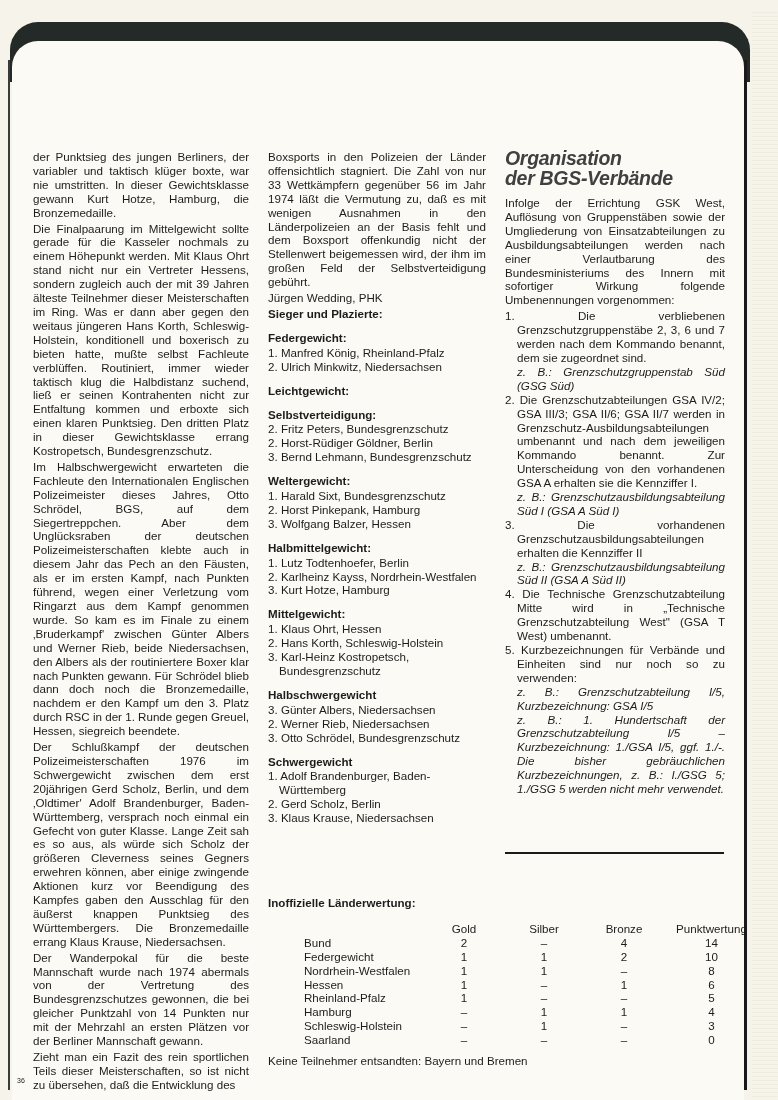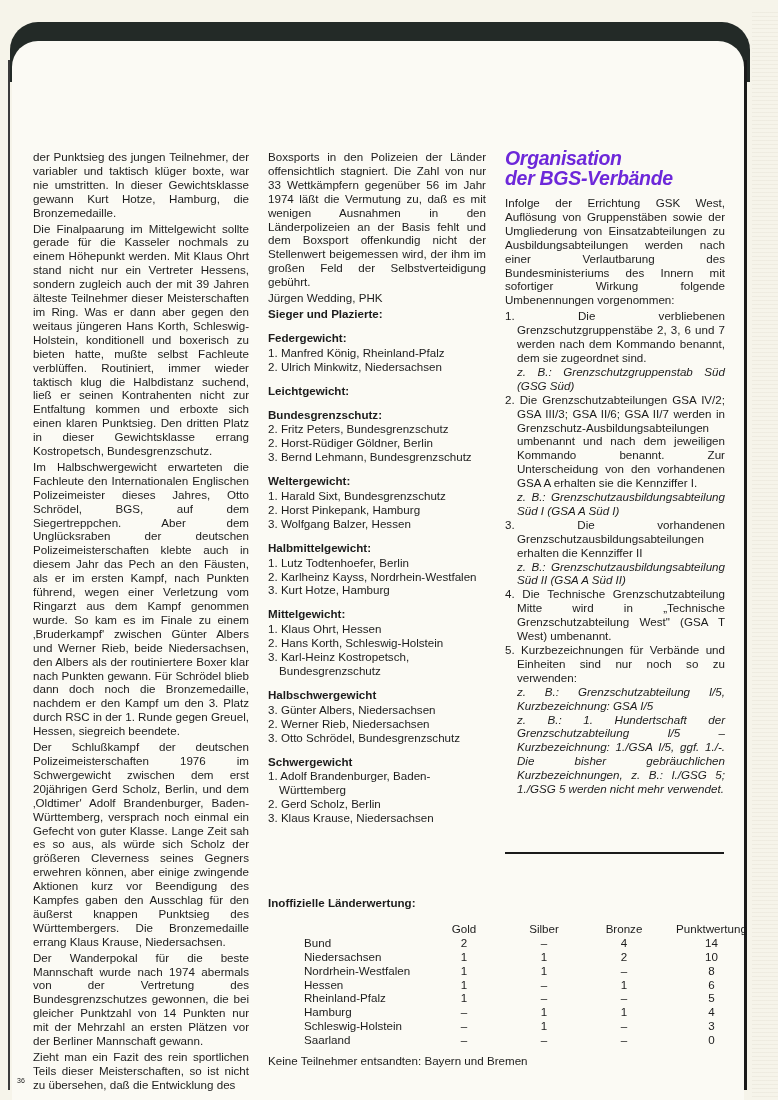--- a/index.html
+++ b/index.html
@@ -35,21 +35,21 @@
   #col1 { left:33px; top:150px; width:216px; }
   #col2 { left:268px; top:150px; width:218px; }
   #col3 { left:505px; top:148px; width:220px; }
   .sig { text-align:right; margin:0 0 8px 0; }
   .h-bold { font-weight:bold; margin:10px 0 1px 0; }
   .h-bold.first { margin-top:0; }
   .list { margin:0; padding:0; list-style:none; }
   .list li { padding-left:11px; text-indent:-11px; }
   .title {
     font-family:"Liberation Sans", sans-serif; font-weight:900; font-style:italic;
-    font-size:19.5px; line-height:20px; letter-spacing:-0.3px; color:#6d28d9;
+    font-size:19.5px; line-height:20px; letter-spacing:-0.3px; color:#404040;
     margin:0 0 8px 0;
   }
   .olist { margin:0; padding:0; list-style:none; }
   .olist li { padding-left:12px; text-indent:-12px; margin:0; text-align:justify; }
   .olist .ex { display:block; text-indent:0;font-style:italic; }
   .rule {
     position:absolute; left:505px; top:852px; width:219px; height:2px; background:#1a1a1a;
   }
   .pagenum { position:absolute; left:17px; top:1077px; font-size:7px; }
   #table-block { position:absolute; left:268px; top:896px; width:470px; font-size:11.6px; line-height:13.9px; }
@@ -62,42 +62,42 @@
 </head>
 <body>
 
 <div class="speckle"></div>
 <div class="frame-top"></div>
 <div class="frame-inner"></div>
 <div class="frame-right"></div>
 <div class="frame-left"></div>
 
 <div class="col" id="col1">
-  <p>der Punktsieg des jungen Teilnehmer, der variabler und taktisch klüger boxte, war nie umstritten. In dieser Gewichtsklasse gewann Kurt Hotze, Hamburg, die Bronzemedaille.</p>
+  <p>der Punktsieg des jungen Berliners, der variabler und taktisch klüger boxte, war nie umstritten. In dieser Gewichtsklasse gewann Kurt Hotze, Hamburg, die Bronzemedaille.</p>
   <p>Die Finalpaarung im Mittelgewicht sollte gerade für die Kasseler nochmals zu einem Höhepunkt werden. Mit Klaus Ohrt stand nicht nur ein Vertreter Hessens, sondern zugleich auch der mit 39 Jahren älteste Teilnehmer dieser Meisterschaften im Ring. Was er dann aber gegen den weitaus jüngeren Hans Korth, Schleswig-Holstein, konditionell und boxerisch zu bieten hatte, mußte selbst Fachleute verblüffen. Routiniert, immer wieder taktisch klug die Halbdistanz suchend, ließ er seinen Kontrahenten nicht zur Entfaltung kommen und erboxte sich einen klaren Punktsieg. Den dritten Platz in dieser Gewichtsklasse errang Kostropetsch, Bundesgrenzschutz.</p>
   <p>Im Halbschwergewicht erwarteten die Fachleute den Internationalen Englischen Polizeimeister dieses Jahres, Otto Schrödel, BGS, auf dem Siegertreppchen. Aber dem Unglücksraben der deutschen Polizeimeisterschaften klebte auch in diesem Jahr das Pech an den Fäusten, als er im ersten Kampf, nach Punkten führend, wegen einer Verletzung vom Ringarzt aus dem Kampf genommen wurde. So kam es im Finale zu einem ‚Bruderkampf' zwischen Günter Albers und Werner Rieb, beide Niedersachsen, den Albers als der routiniertere Boxer klar nach Punkten gewann. Für Schrödel blieb dann doch noch die Bronzemedaille, nachdem er den Kampf um den 3. Platz durch RSC in der 1. Runde gegen Greuel, Hessen, siegreich beendete.</p>
   <p>Der Schlußkampf der deutschen Polizeimeisterschaften 1976 im Schwergewicht zwischen dem erst 20jährigen Gerd Scholz, Berlin, und dem ‚Oldtimer' Adolf Brandenburger, Baden-Württemberg, versprach noch einmal ein Gefecht von guter Klasse. Lange Zeit sah es so aus, als würde sich Scholz der größeren Cleverness seines Gegners erwehren können, aber einige zwingende Aktionen kurz vor Beendigung des Kampfes gaben den Ausschlag für den äußerst knappen Punktsieg des Württembergers. Die Bronzemedaille errang Klaus Krause, Niedersachsen.</p>
   <p>Der Wanderpokal für die beste Mannschaft wurde nach 1974 abermals von der Vertretung des Bundesgrenzschutzes gewonnen, die bei gleicher Punktzahl von 14 Punkten nur mit der Mehrzahl an ersten Plätzen vor der Berliner Mannschaft gewann.</p>
   <p>Zieht man ein Fazit des rein sportlichen Teils dieser Meisterschaften, so ist nicht zu übersehen, daß die Entwicklung des</p>
 </div>
 
 <div class="col" id="col2">
   <p>Boxsports in den Polizeien der Länder offensichtlich stagniert. Die Zahl von nur 33 Wettkämpfern gegenüber 56 im Jahr 1974 läßt die Vermutung zu, daß es mit wenigen Ausnahmen in den Länderpolizeien an der Basis fehlt und dem Boxsport offenkundig nicht der Stellenwert beigemessen wird, der ihm im großen Feld der Selbstverteidigung gebührt.</p>
   <p class="sig">Jürgen Wedding, PHK</p>
   <div class="h-bold first">Sieger und Plazierte:</div>
 
   <div class="h-bold">Federgewicht:</div>
   <ul class="list">
     <li>1. Manfred König, Rheinland-Pfalz</li>
     <li>2. Ulrich Minkwitz, Niedersachsen</li>
   </ul>
 
   <div class="h-bold">Leichtgewicht:</div>
 
-  <div class="h-bold">Bundesgrenzschutz:</div>
+  <div class="h-bold">Selbstverteidigung:</div>
   <ul class="list">
     <li>2. Fritz Peters, Bundesgrenzschutz</li>
     <li>2. Horst-Rüdiger Göldner, Berlin</li>
     <li>3. Bernd Lehmann, Bundesgrenzschutz</li>
   </ul>
 
   <div class="h-bold">Weltergewicht:</div>
   <ul class="list">
     <li>1. Harald Sixt, Bundesgrenzschutz</li>
     <li>2. Horst Pinkepank, Hamburg</li>
@@ -185,21 +185,21 @@
     </thead>
     <tbody>
       <tr>
           <td>Bund</td>
           <td class="c">2</td>
           <td class="c">–</td>
           <td class="c">4</td>
           <td class="c">14</td>
         </tr>
       <tr>
-          <td>Niedersachsen</td>
+          <td>Federgewicht</td>
           <td class="c">1</td>
           <td class="c">1</td>
           <td class="c">2</td>
           <td class="c">10</td>
         </tr>
       <tr>
           <td>Nordrhein-Westfalen</td>
           <td class="c">1</td>
           <td class="c">1</td>
           <td class="c">–</td>

